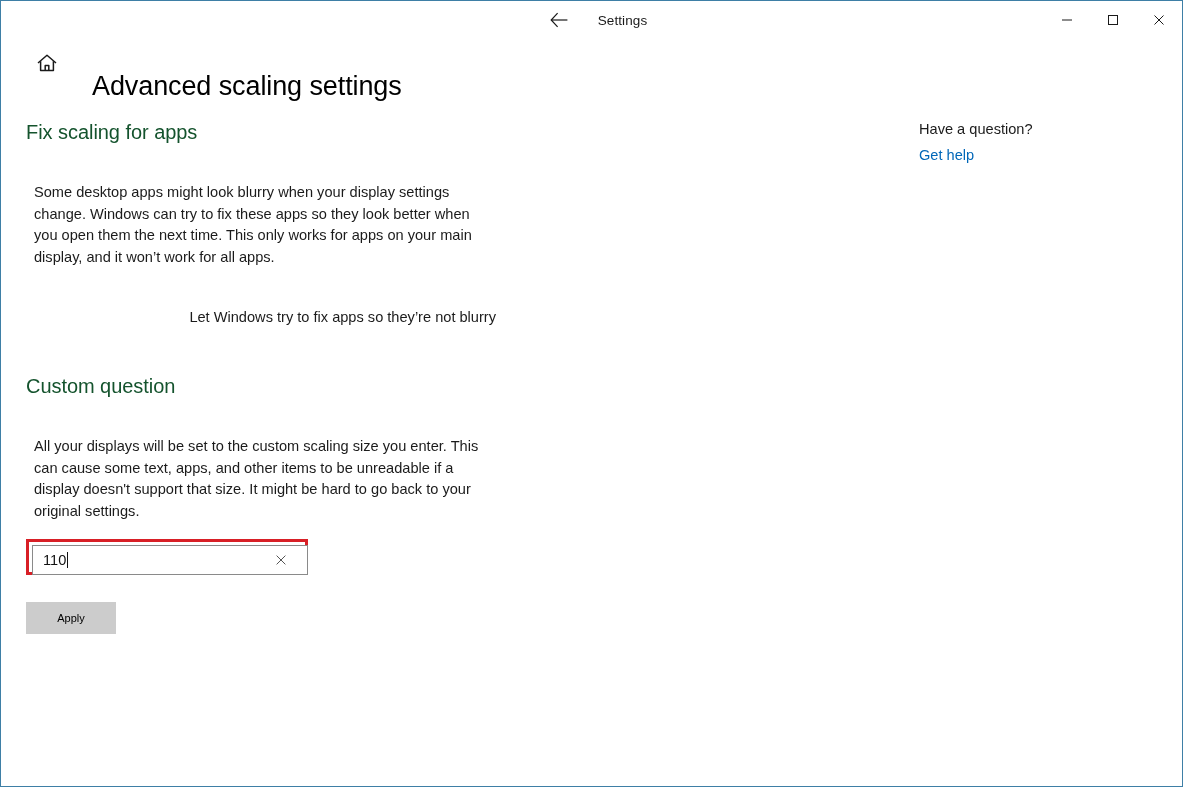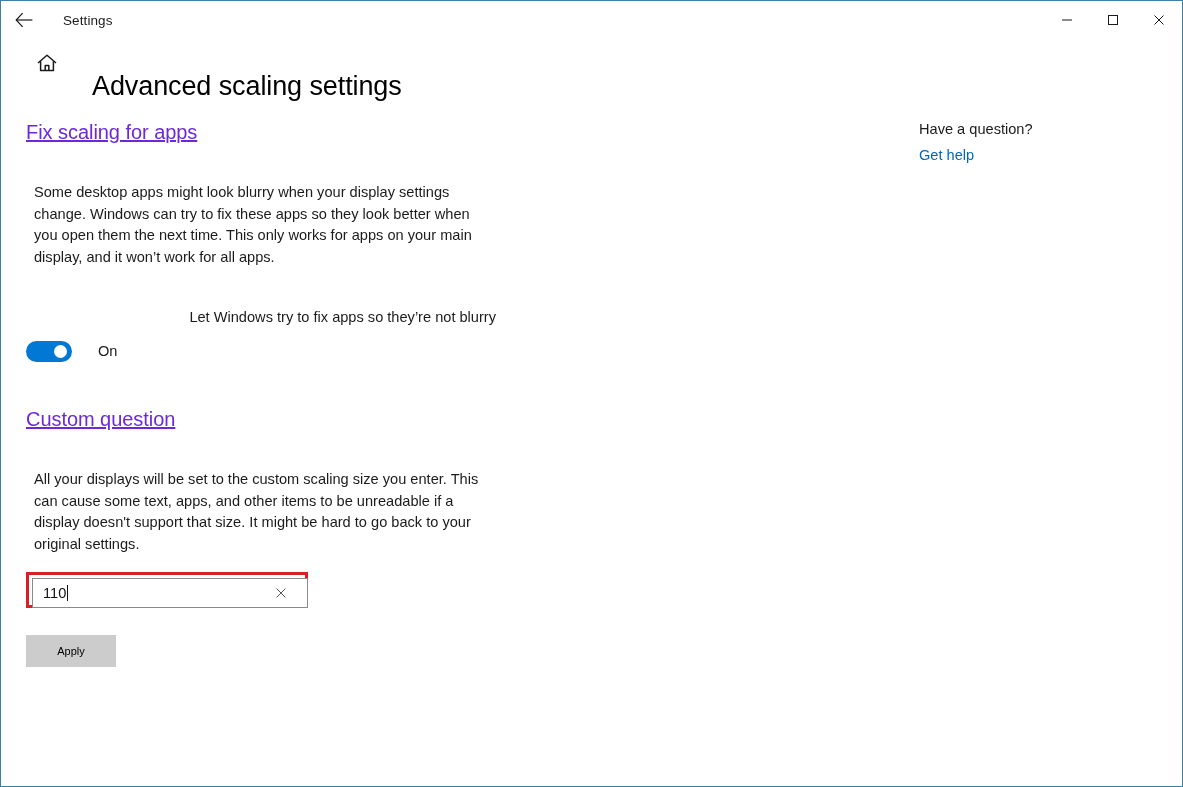--- a/index.html
+++ b/index.html
@@ -25,20 +25,21 @@
   
   .titlebar {
     position: absolute;
     left: 0;
     top: 0;
     width: 1181px;
     height: 38px;
     background: #ffffff;
     display: flex;
     align-items: center;
+    justify-content: center;
   }
 
   .back-button {
     width: 46px;
     height: 36px;
     display: flex;
     align-items: center;
     justify-content: center;
     flex: 0 0 auto;
     cursor: pointer;
@@ -100,24 +101,23 @@
   .content {
     position: absolute;
     left: 25px;
     top: 120px;
     width: 470px;
   }
 
   .section-heading {
     font-size: 20px;
     font-weight: 400;
-    color: #6d28d9;
+    color: #14532d;
     margin: 0;
     letter-spacing: -0.05px;
-    text-decoration: underline;
   }
 
   .body-text {
     font-size: 14.6px;
     line-height: 21.6px;
     color: #1b1b1b;
     margin: 8px;
   }
 
   .label-text {
@@ -291,26 +291,20 @@
   </div>
 
   <div class="content">
 
     <h2 class="section-heading" style="margin-bottom:0;">Fix scaling for apps</h2>
 
     <p class="body-text" style="margin-top:38px; width:442px;">Some desktop apps might look blurry when your display settings change. Windows can try to fix these apps so they look better when you open them the next time. This only works for apps on your main display, and it won’t work for all apps.</p>
 
     <p class="label-text" style="margin-top:39px;text-align:right;">Let Windows try to fix apps so they’re not blurry</p>
 
-    <div class="toggle-row" style="margin-top:12px;">
-      <div class="toggle">
-        <div class="knob"></div>
-      </div>
-      <span class="toggle-state">On</span>
-    </div>
 
     <h2 class="section-heading" style="margin-top:46px; margin-bottom:0;">Custom question</h2>
 
     <p class="body-text" style="margin-top:38px; width:452px;">All your displays will be set to the custom scaling size you enter. This can cause some text, apps, and other items to be unreadable if a display doesn't support that size. It might be hard to go back to your original settings.</p>
 
 
     <div class="input-callout" style="margin-top:17px;">
       <div class="text-input">
         <span class="input-value"><span>110</span><span class="caret"></span></span>
         <span class="clear-icon">

